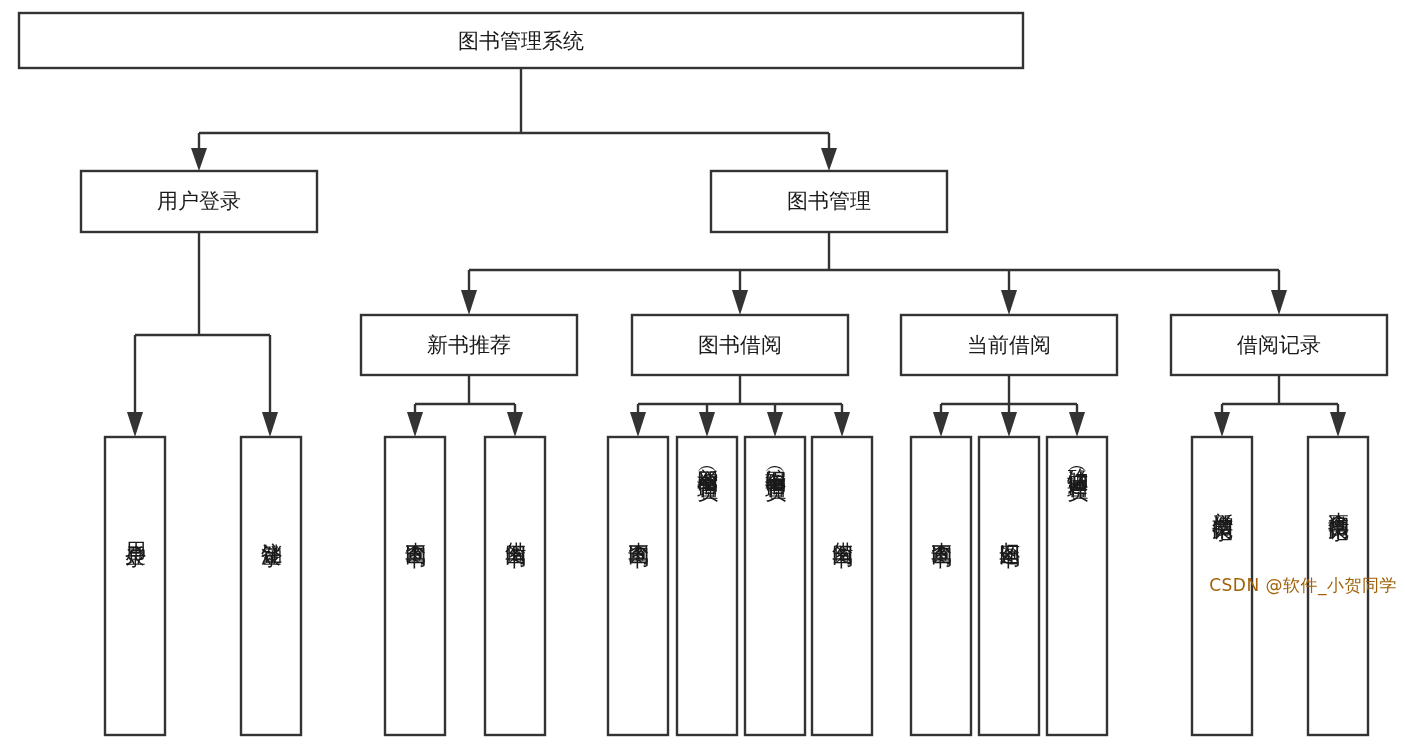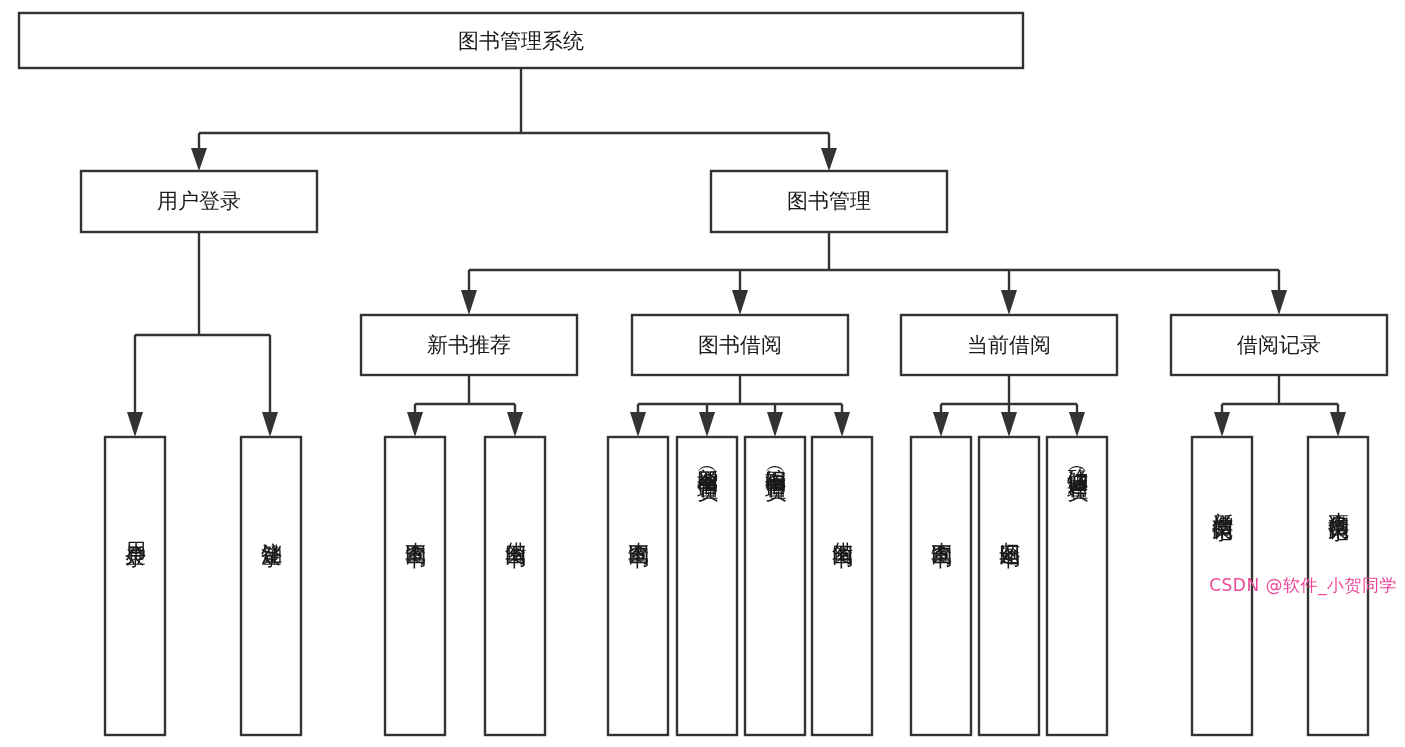--- a/index.html
+++ b/index.html
@@ -67,21 +67,21 @@
     letter-spacing: 2px;
     white-space: nowrap;
     -webkit-font-feature-settings: "vert";
   }
   .watermark {
     position: absolute;
     right: 8px;
     bottom: 6px;
     font-family: "DejaVu Sans", "Liberation Sans", sans-serif;
     font-size: 17px;
-    color: #ec4899;
+    color: #a16207;
     letter-spacing: 0.5px;
     white-space: nowrap;
     user-select: none;
   }
 </style>
 </head>
 <body>
 
 <div id="diagram-root">
 

